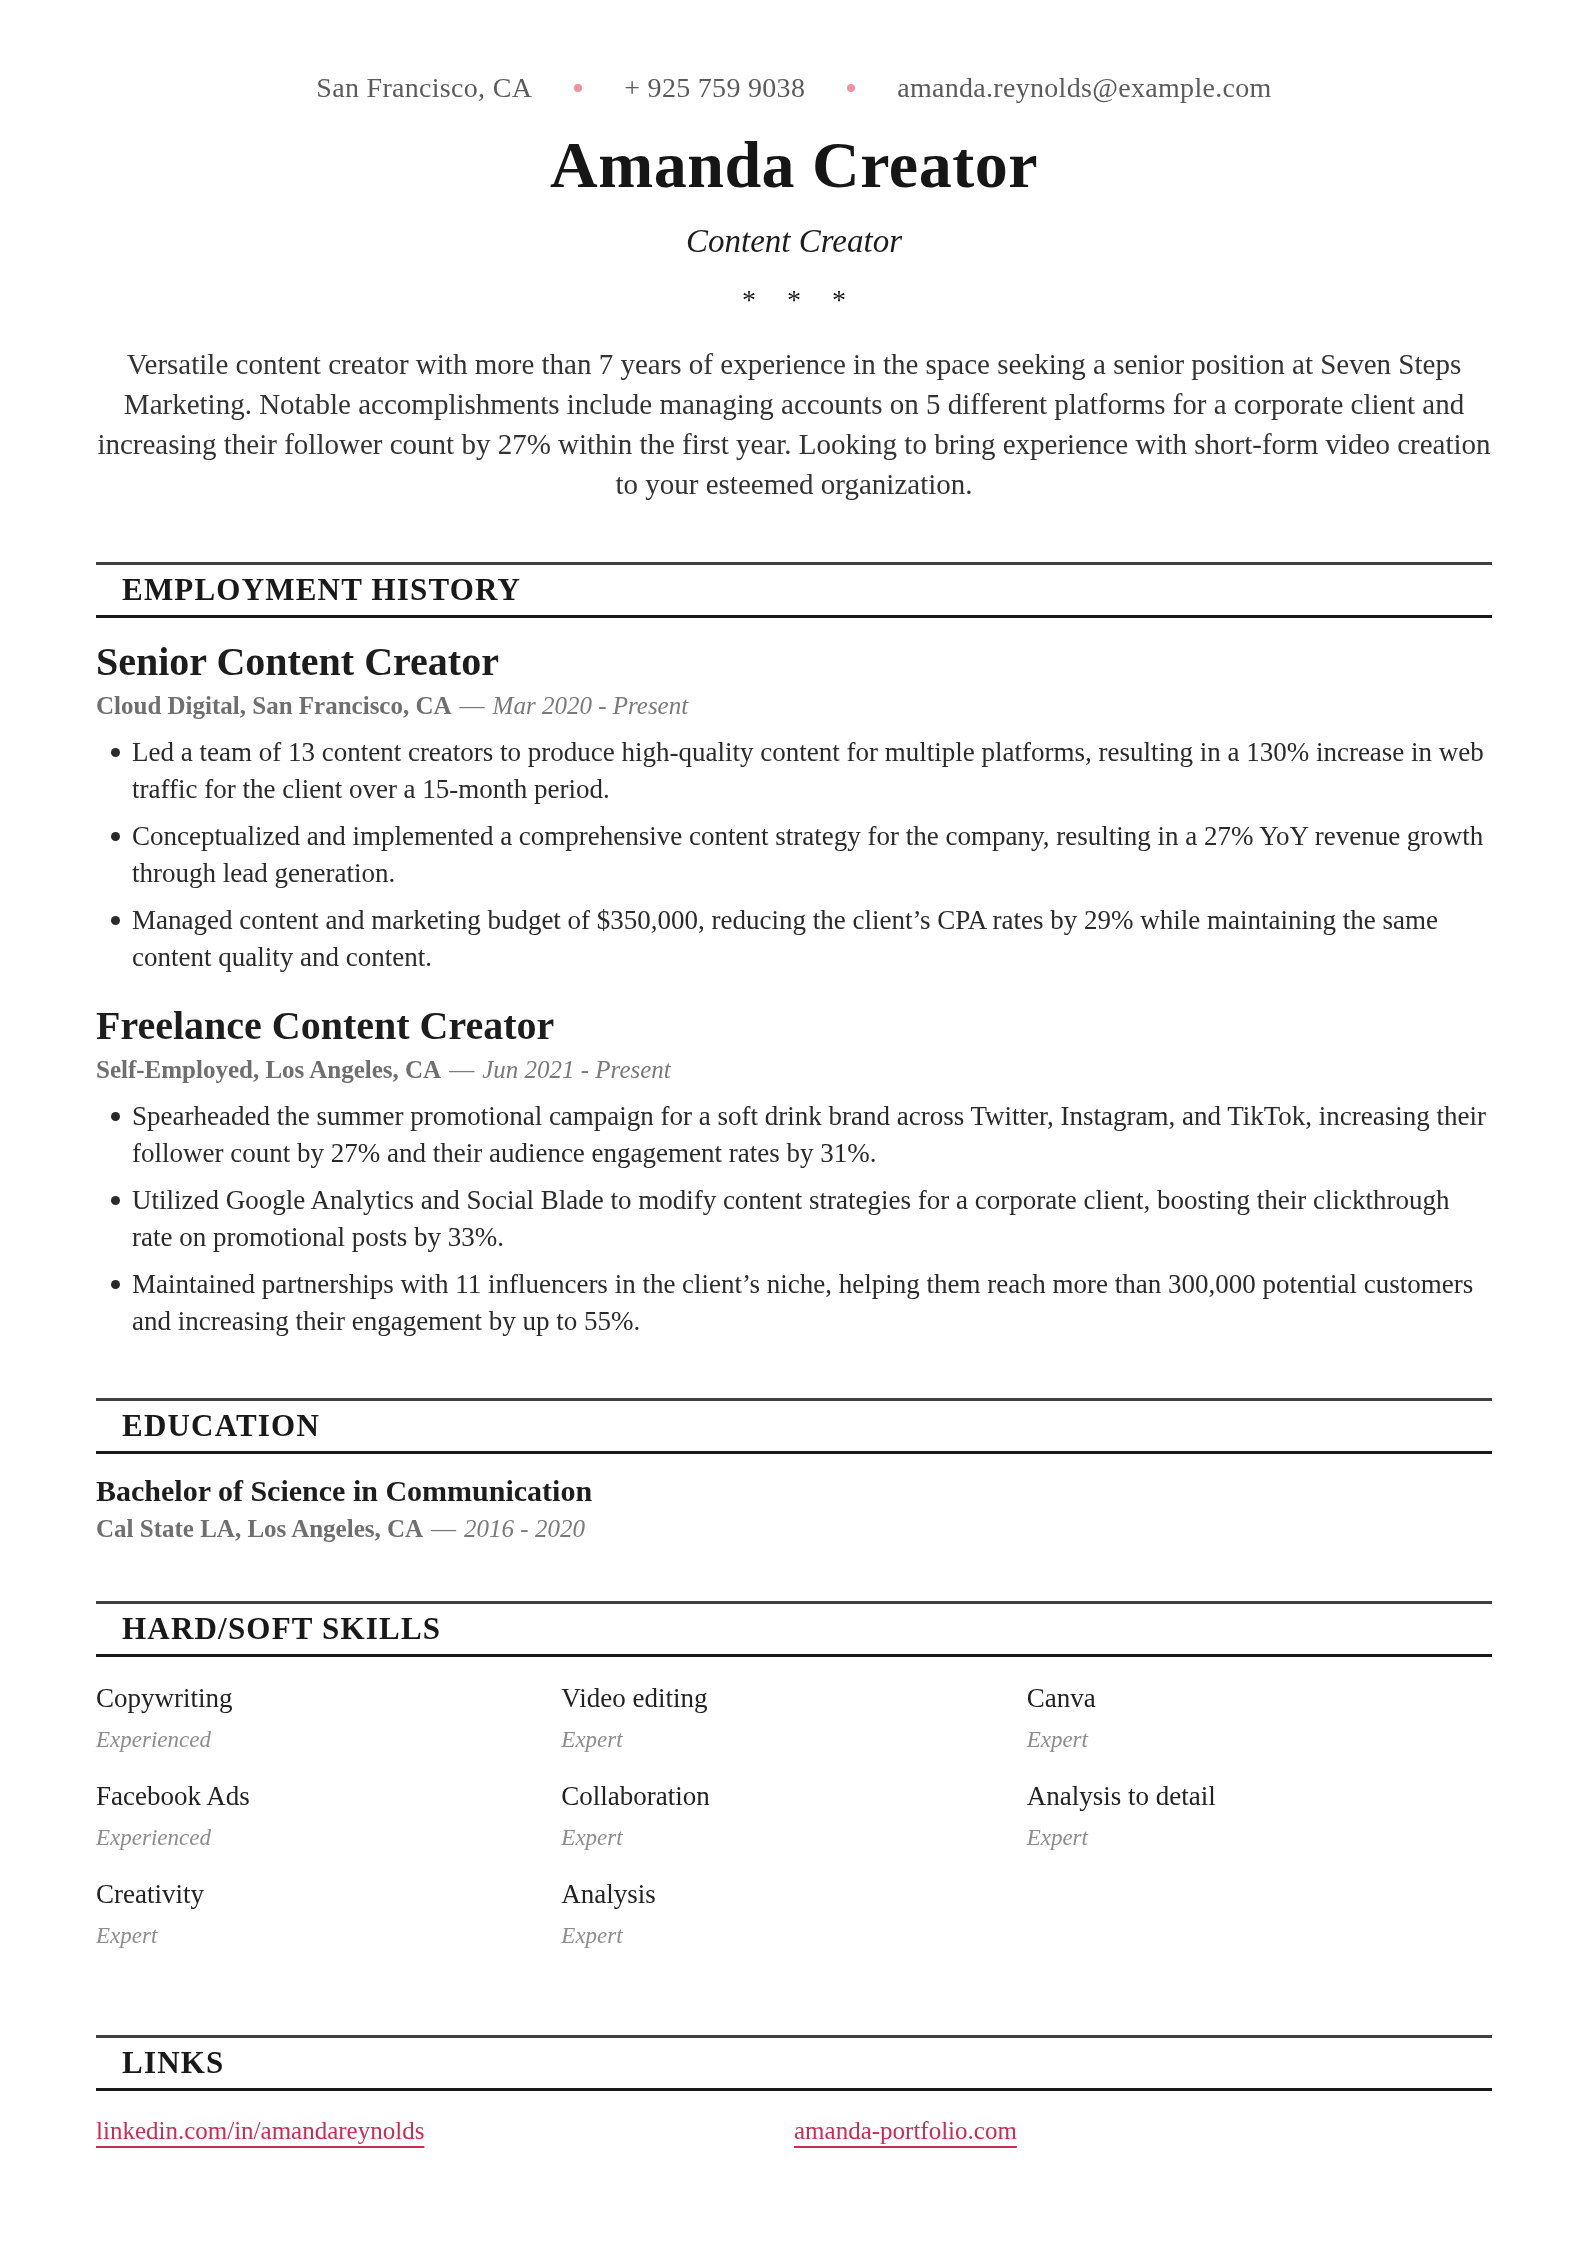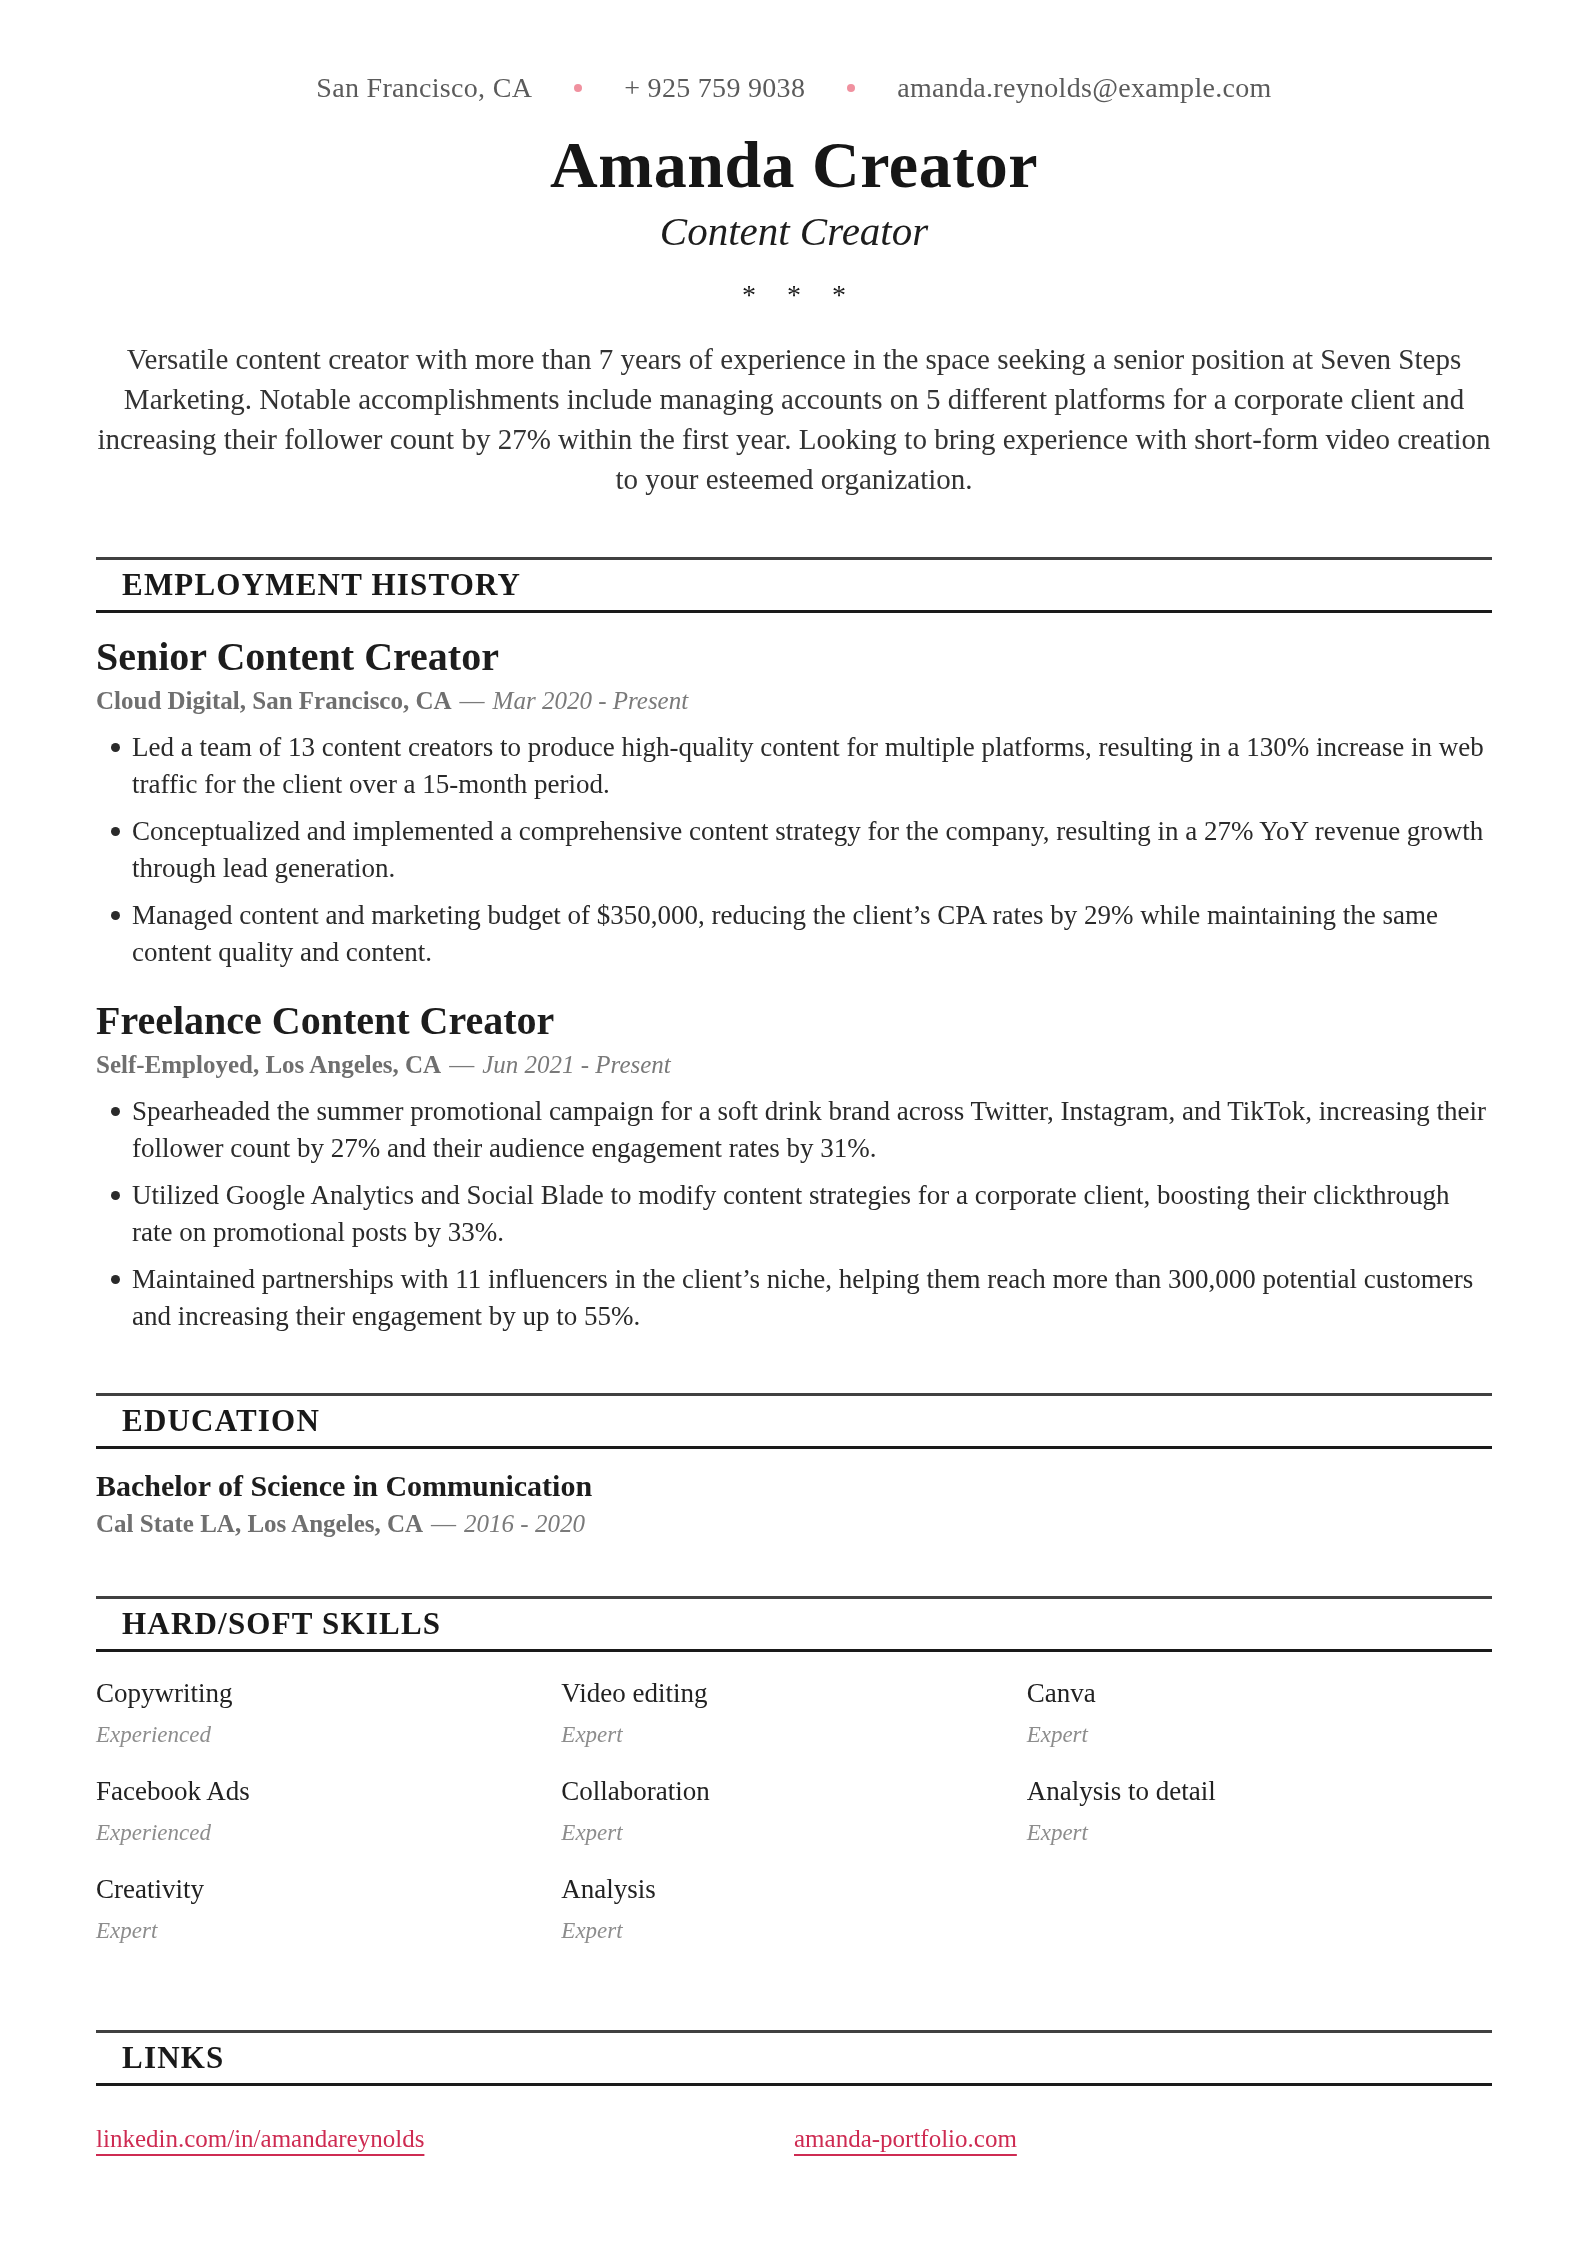--- a/index.html
+++ b/index.html
@@ -23,22 +23,22 @@
     display: inline-block; flex: 0 0 auto;
   }
 
   
   .name {
     margin: 26px 0 0 0; text-align: center;
     font-size: 66px; font-weight: 700; color: #161616;
     letter-spacing: 0.5px; line-height: 1.05;
   }
   .job-title-sub {
-    margin-top: 8px; text-align: center;
-    font-size: 41px; font-style: italic; color: #1d1d1d;
+    margin-top: 24px; text-align: center;
+    font-size: 33px; font-style: italic; color: #1d1d1d;
   }
   .stars {
     margin-top: 24px; text-align: center;
     font-size: 28px; color: #1a1a1a; letter-spacing: 12px;
     padding-left: 12px; 
   }
 
   .summary {
     margin: 28px auto 0 auto;
     font-size: 29px; line-height: 40px; color: #333;
@@ -92,21 +92,21 @@
     margin-top: 26px;
     display: grid; grid-template-columns: 1fr 1fr 1fr;
     column-gap: 0; row-gap: 0;
   }
   .skill { margin-bottom: 28px; }
   .skill-name { font-size: 27px; color: #222; }
   .skill-level { margin-top: 13px; font-size: 23px; font-style: italic; color: #8d8d8d; }
 
   
   .links-grid {
-    margin-top: 39px;
+    margin-top: 26px;
     display: grid; grid-template-columns: 1fr 1fr;
   }
   .link-item {
     font-size: 25px;
     color: var(--link, #ce2b52);
     text-decoration: underline;
     text-decoration-thickness: 2px;
     text-underline-offset: 7px;
     justify-self: start;
     cursor: pointer;

